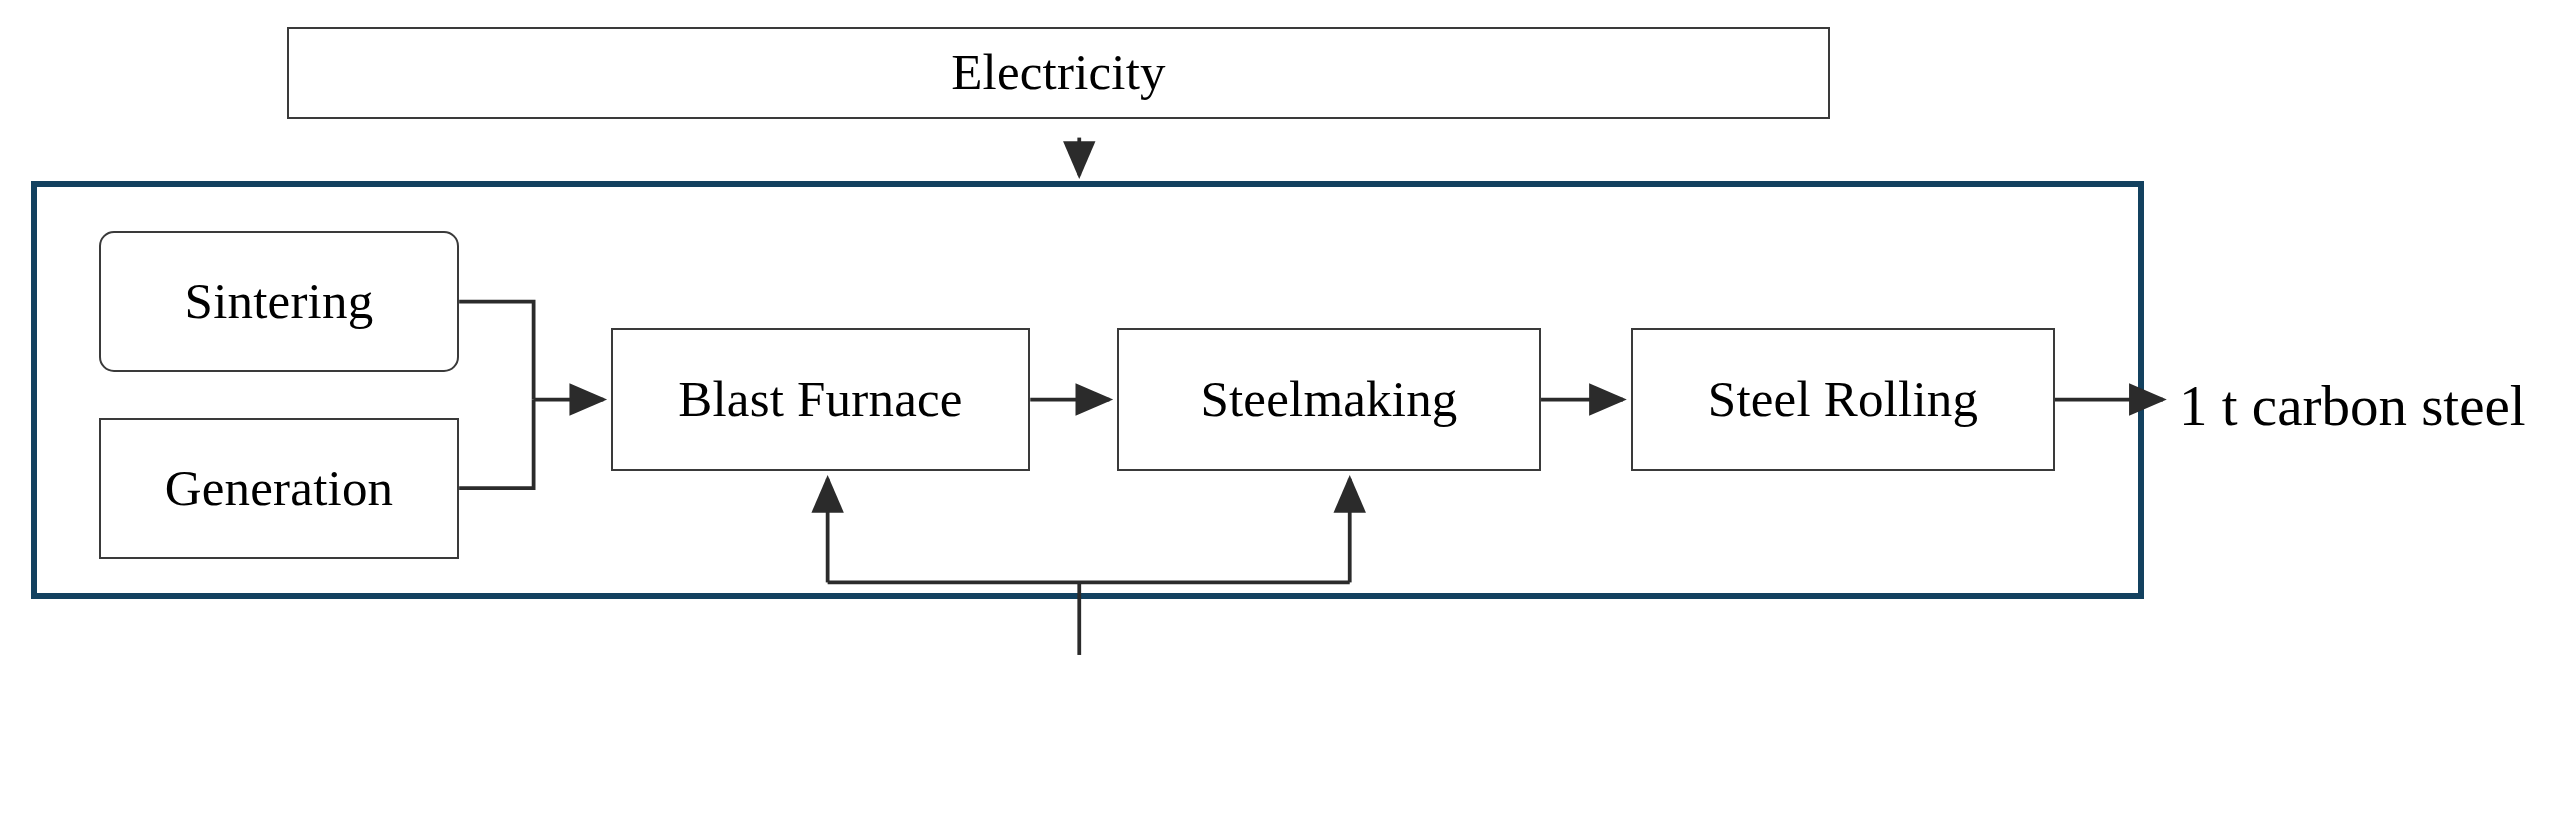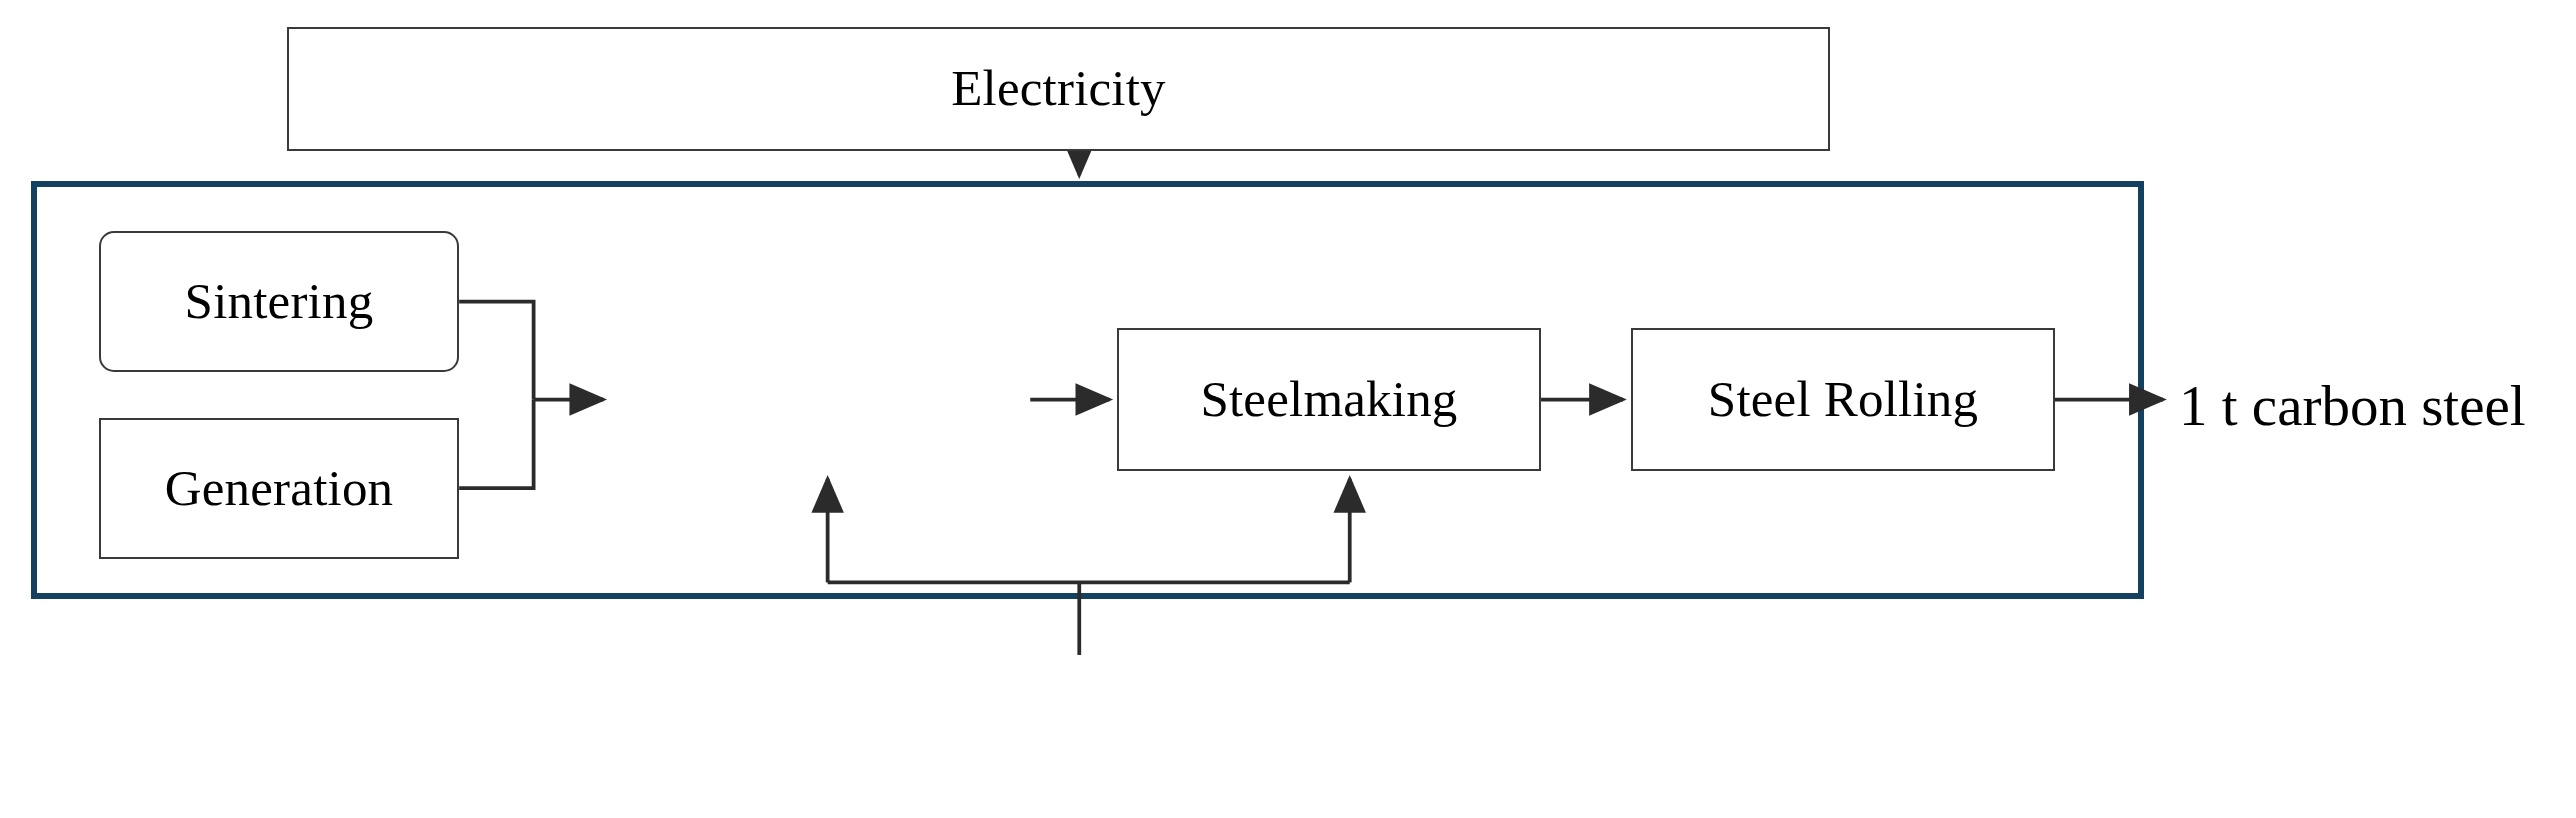--- a/index.html
+++ b/index.html
@@ -54,34 +54,37 @@
     height: 818px;
     z-index: 3;
     pointer-events: none;
   }
 </style>
 </head>
 <body>
 
 <div id="stage">
 
-  <div class="node" id="node-electricity" style="left:287px; top:27px; width:1543px; height:124px;">
+  <div class="node" id="node-electricity" style="left:287px; top:27px; width:1543px; height:92px;">
     <span class="node-label">Electricity</span>
   </div>
 
   <div id="boundary" style="left:31px; top:181px; width:2113px; height:418px;"></div>
 
   <div class="node" id="node-sintering" style="left:99px; top:231px; width:360px; height:141px;border-radius:15px;">
     <span class="node-label">Sintering</span>
   </div>
 
   <div class="node" id="node-pelletizing" style="left:99px; top:418px; width:360px; height:141px;">
     <span class="node-label">Generation</span>
   </div>
 
+  <div class="node" id="node-blast-furnace" style="left:611px; top:328px; width:419px; height:143px;">
+    <span class="node-label">Blast Furnace</span>
+  </div>
 
   <div class="node" id="node-steelmaking" style="left:1117px; top:328px; width:424px; height:143px;">
     <span class="node-label">Steelmaking</span>
   </div>
 
   <div class="node" id="node-steel-rolling" style="left:1631px; top:328px; width:424px; height:143px;">
     <span class="node-label">Steel Rolling</span>
   </div>
 
 

